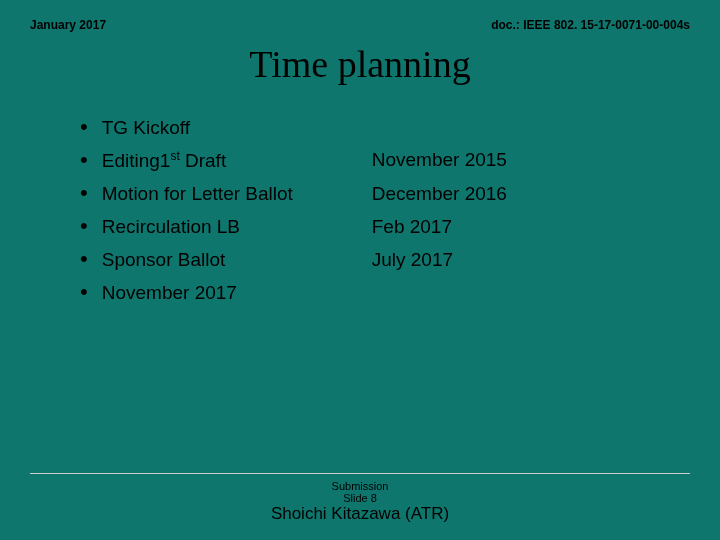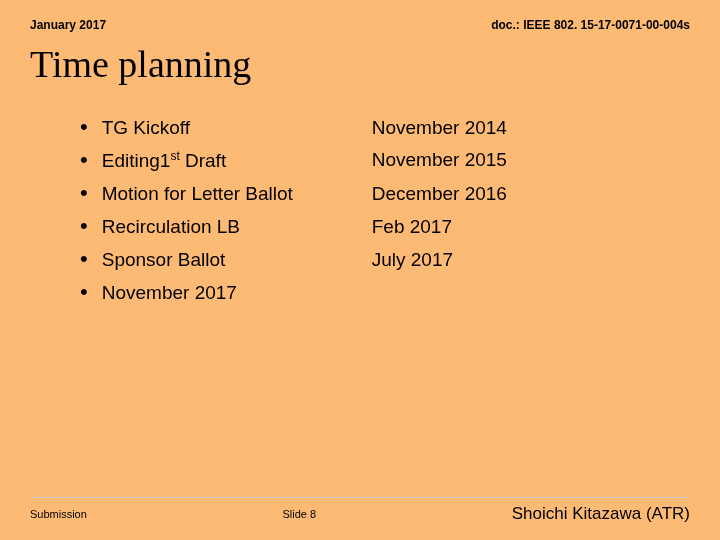--- a/index.html
+++ b/index.html
@@ -15,21 +15,21 @@
       font-family: Arial, sans-serif;
       position: relative;
       overflow: hidden;
     }
 
     .slide {
       width: 720px;
       height: 540px;
       padding: 18px 30px 18px 30px;
       position: relative;
-      background: #fdba74;
+      background: #0f766e;
     }
 
     .header-bar {
       display: flex;
       justify-content: space-between;
       align-items: flex-start;
       margin-bottom: 10px;
     }
 
     .header-left {
@@ -38,21 +38,21 @@
       color: #000;
     }
 
     .header-right {
       font-size: 12px;
       font-weight: bold;
       color: #000;
     }
 
     .title-area {
-      text-align: left;
+      text-align: center;
       margin-bottom: 30px;
       margin-top: 8px;
     }
 
     .title-text {
       font-size: 38px;
       font-weight: normal;
       color: #000;
       font-family: Times New Roman, serif;
     }
@@ -104,20 +104,21 @@
     .footer-bar {
       position: absolute;
       bottom: 16px;
       left: 30px;
       right: 30px;
       display: flex;
       justify-content: space-between;
       align-items: center;
       border-top: 1px solid #ccc;
       padding-top: 6px;
+      flex-direction: column;
     }
 
     .footer-left {
       font-size: 11px;
       color: #000;
     }
 
     .footer-center {
       font-size: 11px;
       color: #000;
@@ -142,21 +143,20 @@
     <span class="title-text">Time planning</span>
   </div>
 
   <div class="content-area">
     <ul class="bullet-list">
 
       <li class="bullet-item">
         <span class="bullet-dot">•</span>
         <div class="bullet-content">
           <span class="bullet-label">TG Kickoff</span>
-          <span class="bullet-date">November 2014</span>
         </div>
       </li>
 
       <li class="bullet-item">
         <span class="bullet-dot">•</span>
         <div class="bullet-content">
           <span class="bullet-label">Editing1<sup>st</sup> Draft</span>
           <span class="bullet-date">November 2015</span>
         </div>
       </li>

